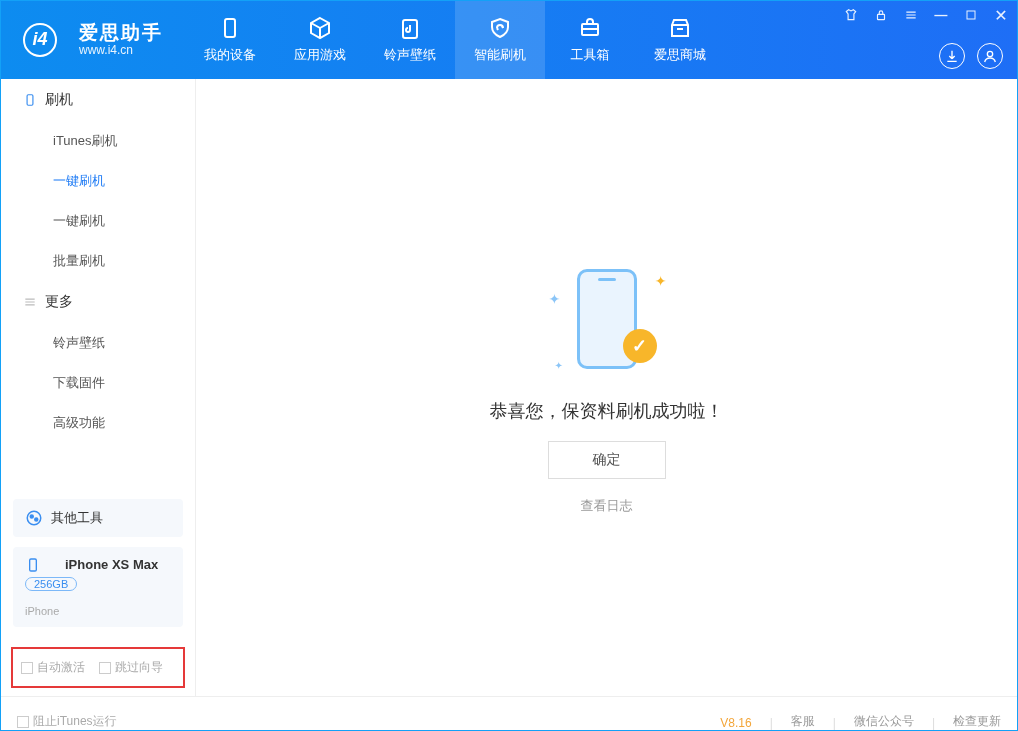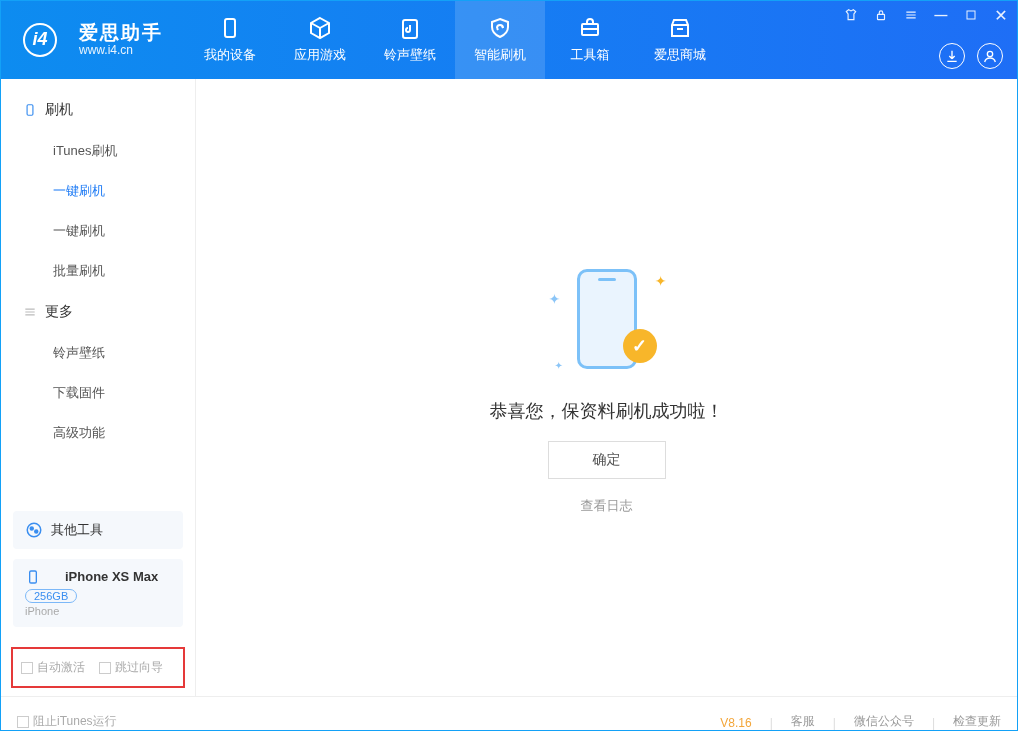--- a/index.html
+++ b/index.html
@@ -13,28 +13,28 @@
 .tabs{display:flex;height:100%}
 .tab{width:90px;display:flex;flex-direction:column;align-items:center;justify-content:center;gap:6px;cursor:pointer;font-size:13px;position:relative}
 .tab.active{background:rgba(255,255,255,.15)}
 .tab svg,.tab .ic{width:24px;height:24px}
 .win-ctrl{position:absolute;right:6px;top:4px;display:flex;gap:10px;align-items:center}
 .win-ctrl span{width:20px;height:20px;display:flex;align-items:center;justify-content:center;cursor:pointer;opacity:.9;font-size:14px}
 .hdr-actions{position:absolute;right:14px;bottom:10px;display:flex;gap:12px}
 .hdr-actions span{width:26px;height:26px;border:1.5px solid #fff;border-radius:50%;display:flex;align-items:center;justify-content:center;cursor:pointer}
 .body{flex:1;display:flex;min-height:0}
 .sidebar{width:195px;border-right:1px solid #eee;display:flex;flex-direction:column;position:relative}
-.nav{padding-top:10px;flex:1;overflow:hidden}
+.nav{flex:1;overflow:hidden}
 .nav-sec{padding:12px 22px;font-size:14px;color:#333;display:flex;align-items:center;gap:8px;font-weight:500}
 .nav-item{padding:11px 22px 11px 52px;font-size:13px;color:#555;cursor:pointer}
 .nav-item.active{color:#1e7bf5}
 .device-cards{padding:8px 12px 10px}
 .card{background:#f5f8fc;border-radius:4px;padding:10px 12px;margin-bottom:10px;font-size:13px;color:#333;display:flex;align-items:center;gap:8px}
 .cap-pill{display:inline-block;border:1px solid #7cb8f8;color:#3a8ef0;border-radius:10px;padding:0 8px;font-size:11px;margin-top:4px}
-.dev-sub{color:#aaa;font-size:11px;margin-top:2px}
+.dev-sub{color:#aaa;font-size:11px;margin-top:14px}
 .red-box{border:2px solid #e53939;margin:0 10px 8px;padding:10px 8px;display:flex;gap:14px;align-items:center}
 .chk{display:flex;align-items:center;gap:4px;font-size:12px;color:#aaa;cursor:pointer}
 .chk .box{width:12px;height:12px;border:1px solid #ccc}
 .main{flex:1;display:flex;flex-direction:column;align-items:center;justify-content:center;gap:18px}
 .illus{width:120px;height:120px;position:relative}
 .phone{width:60px;height:100px;border:3px solid #7cc1f8;border-radius:10px;background:#eaf4fe;position:absolute;left:30px;top:8px}
 .phone::before{content:"";position:absolute;top:6px;left:50%;transform:translateX(-50%);width:18px;height:3px;background:#7cc1f8;border-radius:2px}
 .check-badge{position:absolute;right:10px;bottom:18px;width:34px;height:34px;background:#f8b62a;border-radius:50%;display:flex;align-items:center;justify-content:center;color:#fff;font-weight:bold;font-size:18px}
 .spark{position:absolute;font-size:14px;color:#8bc5f7}
 .msg{font-size:18px;color:#333}

